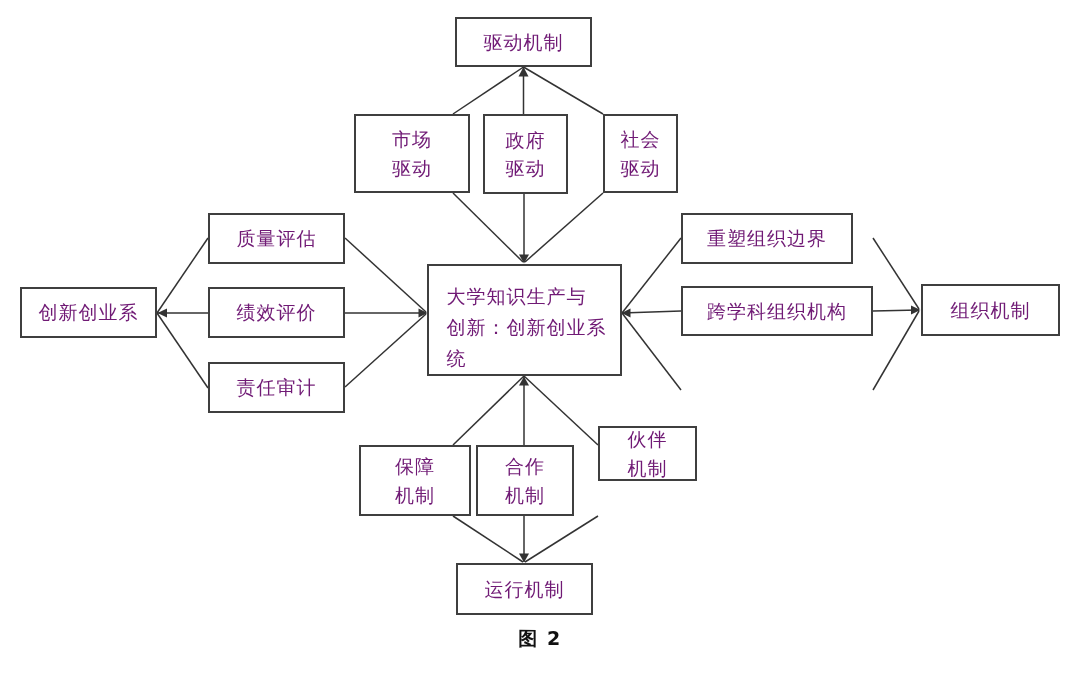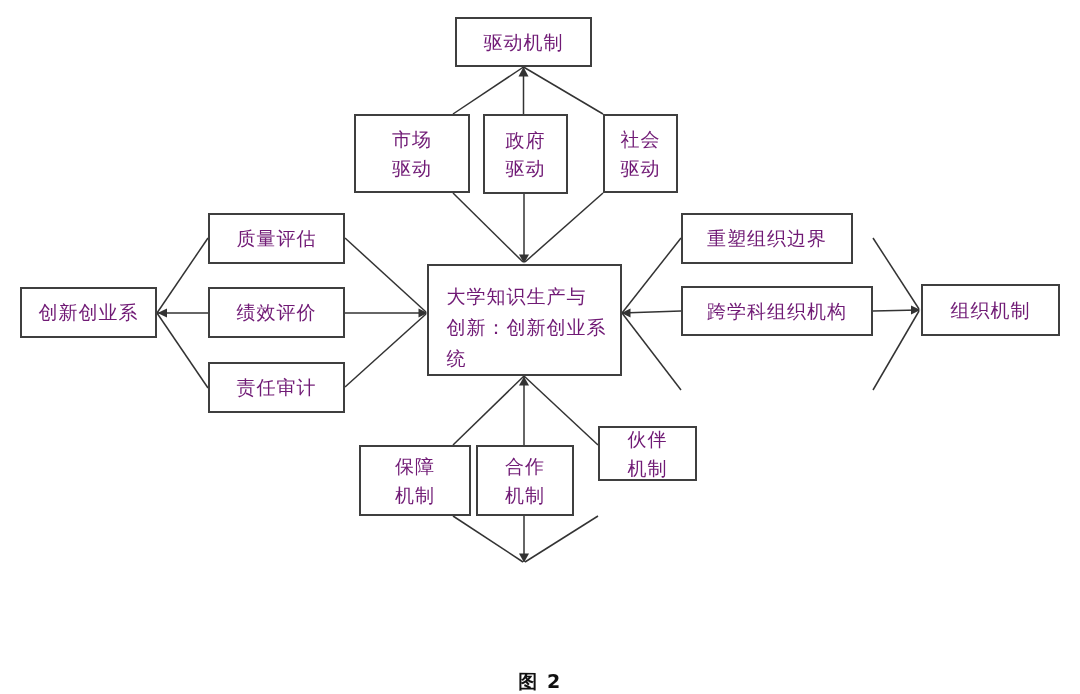--- a/index.html
+++ b/index.html
@@ -34,21 +34,21 @@
   .node--center {
     justify-content: center;
     text-align: left;
     padding: 21px 10px 6px 14px;
     line-height: 1.62;
     letter-spacing: 1px;
   }
   .caption {
     position: absolute;
     left: 0; right: 0;
-    top: 669px;
+    top: 626px;
     display: flex;
     justify-content: center;
     align-items: baseline;
     font-family: "DejaVu Sans", sans-serif;
     font-weight: 700;
     font-size: 19px;
     letter-spacing: 1.5px;
     color: #111111;
   }
 </style>
@@ -150,18 +150,21 @@
 机制</span>
   </div>
   <div class="node" style="left:476px; top:445px; width:98px; height:71px">
     <span>合作
 机制</span>
   </div>
   <div class="node" style="left:598px; top:426px; width:99px; height:55px">
     <span>伙伴
 机制</span>
   </div>
+  <div class="node" style="left:456px; top:563px; width:137px; height:52px">
+    <span>运行机制</span>
+  </div>
 
   <div class="caption">
     <span>图 2</span>
   </div>
 
 </div>
 
 </body></html>

